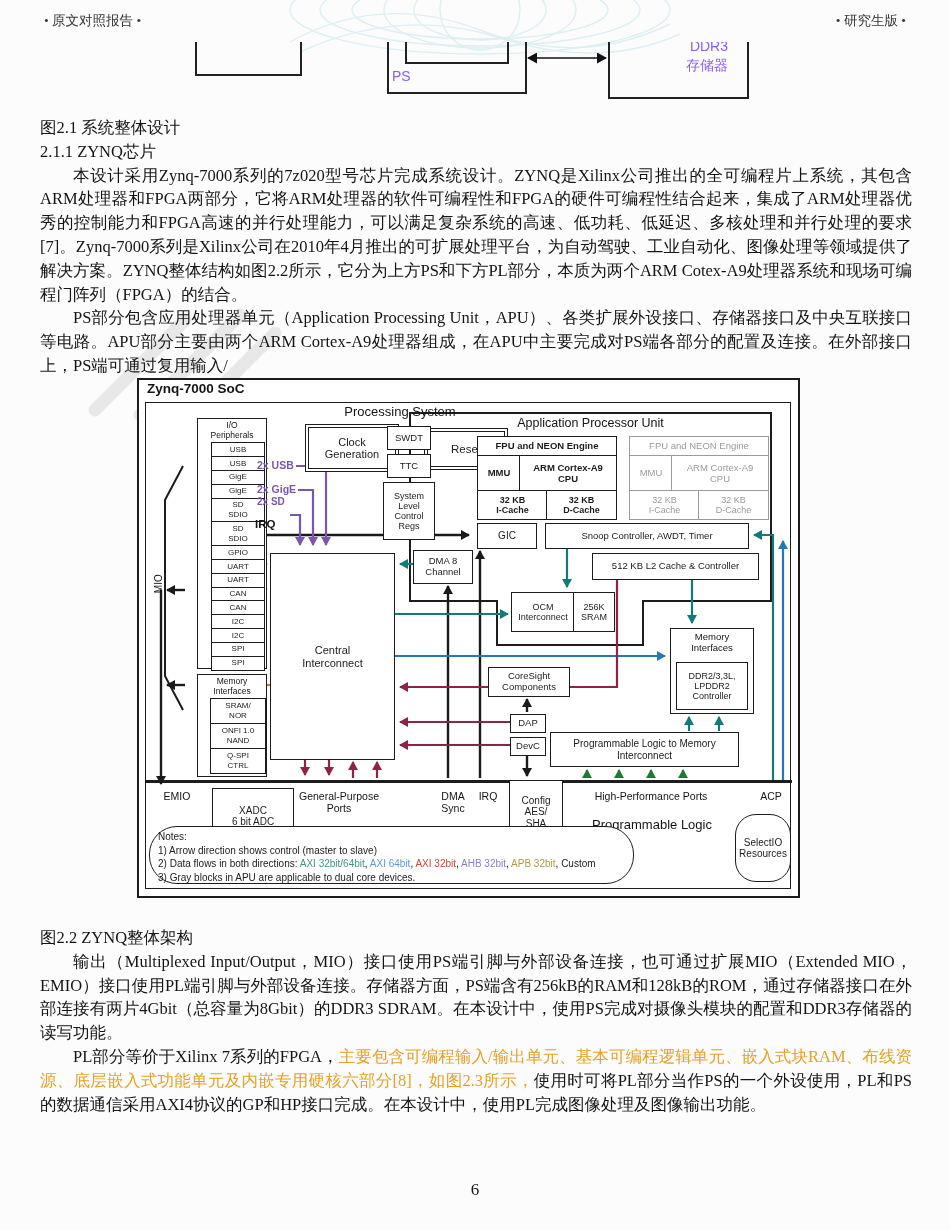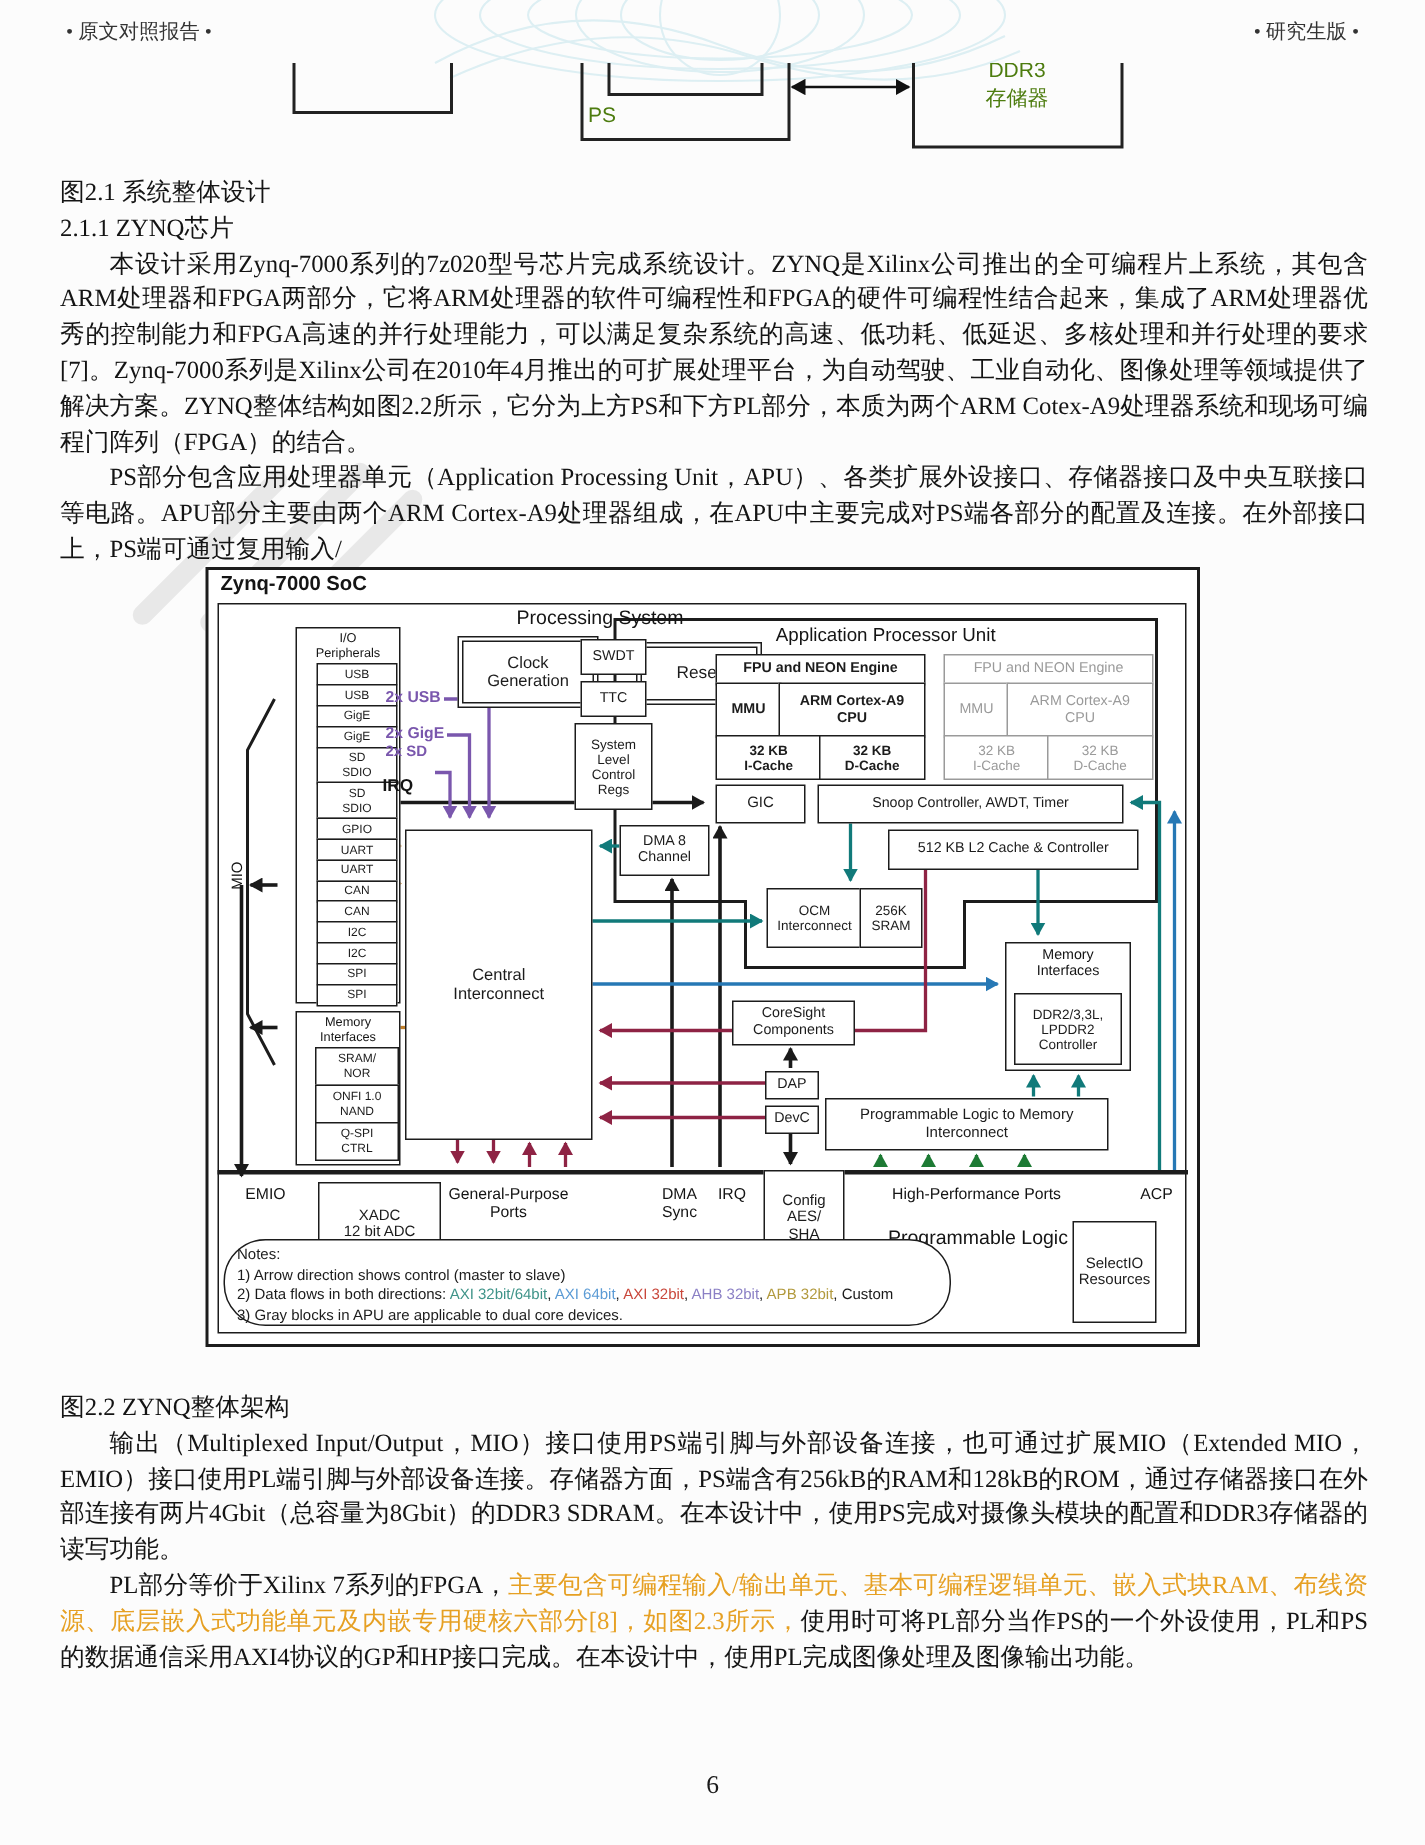--- a/index.html
+++ b/index.html
@@ -3,21 +3,21 @@
 <meta charset="utf-8">
 <style>
   html,body{margin:0;padding:0;}
   #page{position:relative;width:950px;height:1230px;background:#fcfcfc;overflow:hidden;
     font-family:"Liberation Serif","DejaVu Serif",serif;color:#1a1a1a;}
   .hdr{position:absolute;top:12px;font-size:13.5px;color:#333;}
   .watermark-svg{position:absolute;pointer-events:none;}
   
   #topfig{position:absolute;left:180px;top:42px;width:610px;height:58px;overflow:hidden;}
   .tbox{position:absolute;border:2px solid #222;background:transparent;}
-  .tlabel{position:absolute;font-family:"Liberation Sans","DejaVu Sans",sans-serif;font-size:14px;color:#4d7c0f;white-space:pre-line;text-align:center;}
+  .tlabel{position:absolute;font-family:"Liberation Sans","DejaVu Sans",sans-serif;font-size:14px;color:#8b5cf6;white-space:pre-line;text-align:right;}
   
   .textblock{position:absolute;left:40px;width:872px;font-size:16.5px;line-height:23.8px;
     text-align:justify;color:#141414;}
   .textblock p{margin:0;text-indent:2em;}
   .textblock .noindent{text-indent:0;}
   .hl{color:#e6a023;}
   
   #diag{position:absolute;left:137px;top:378px;width:663px;height:520px;background:#fff;
     font-family:"Liberation Sans","DejaVu Sans",sans-serif;}
   #diag .outer{position:absolute;left:0;top:0;width:659px;height:516px;border:2px solid #1c1c1c;}
@@ -245,33 +245,33 @@
     <div class="box" style="left:533px;top:250px;width:82px;height:84px;align-items:flex-start;">
       <div class="lbl" style="position:static;font-size:9.5px;margin-top:3px;width:100%;">Memory
 Interfaces</div>
     </div>
     <div class="box" style="left:539px;top:284px;width:70px;height:46px;font-size:9px;">DDR2/3,3L,
 LPDDR2
 Controller</div>
 
     <div class="lbl" style="left:10px;top:412px;width:60px;font-size:10.5px;">EMIO</div>
     <div class="box" style="left:75px;top:410px;width:80px;height:54px;font-size:10px;">XADC
-12 bit ADC</div>
+6 bit ADC</div>
     <div class="lbl" style="left:150px;top:412px;width:104px;font-size:10.5px;">General-Purpose
 Ports</div>
     <div class="lbl" style="left:293px;top:412px;width:46px;font-size:10.5px;">DMA
 Sync</div>
     <div class="lbl" style="left:335px;top:412px;width:32px;font-size:10.5px;">IRQ</div>
     <div class="box" style="left:372px;top:402px;width:52px;height:62px;font-size:10px;">Config
 AES/
 SHA</div>
     <div class="lbl" style="left:448px;top:412px;width:132px;font-size:10.5px;">High-Performance Ports</div>
     <div class="lbl" style="left:616px;top:412px;width:36px;font-size:10.5px;">ACP</div>
     <div class="lbl" style="left:430px;top:440px;width:170px;font-size:13px;">Programmable Logic</div>
-    <div class="box" style="left:578px;top:436px;width:54px;height:66px;font-size:10px;">SelectIO
+    <div class="box" style="left:598px;top:436px;width:54px;height:66px;font-size:10px;border-radius:21px;">SelectIO
 Resources</div>
 
     <div class="box" style="left:12px;top:448px;width:485px;height:58px;align-items:flex-start;justify-content:flex-start;flex-direction:column;padding:3px 8px;box-sizing:border-box;border-radius:28px;">
       <div class="notes-line">Notes:</div>
       <div class="notes-line">1) Arrow direction shows control (master to slave)</div>
       <div class="notes-line"><span style="color: rgb(26, 26, 26);">2) Data flows in both directions: </span><span style="color: rgb(63, 148, 137);">AXI 32bit/64bit</span><span style="color: rgb(26, 26, 26);">, </span><span style="color: rgb(91, 155, 213);">AXI 64bit</span><span style="color: rgb(26, 26, 26);">, </span><span style="color: rgb(201, 71, 59);">AXI 32bit</span><span style="color: rgb(26, 26, 26);">, </span><span style="color: rgb(139, 128, 197);">AHB 32bit</span><span style="color: rgb(26, 26, 26);">, </span><span style="color: rgb(178, 154, 62);">APB 32bit</span><span style="color: rgb(26, 26, 26);">, </span><span style="color: rgb(26, 26, 26);">Custom</span></div>
       <div class="notes-line">3) Gray blocks in APU are applicable to dual core devices.</div>
     </div>
   </div>
 

